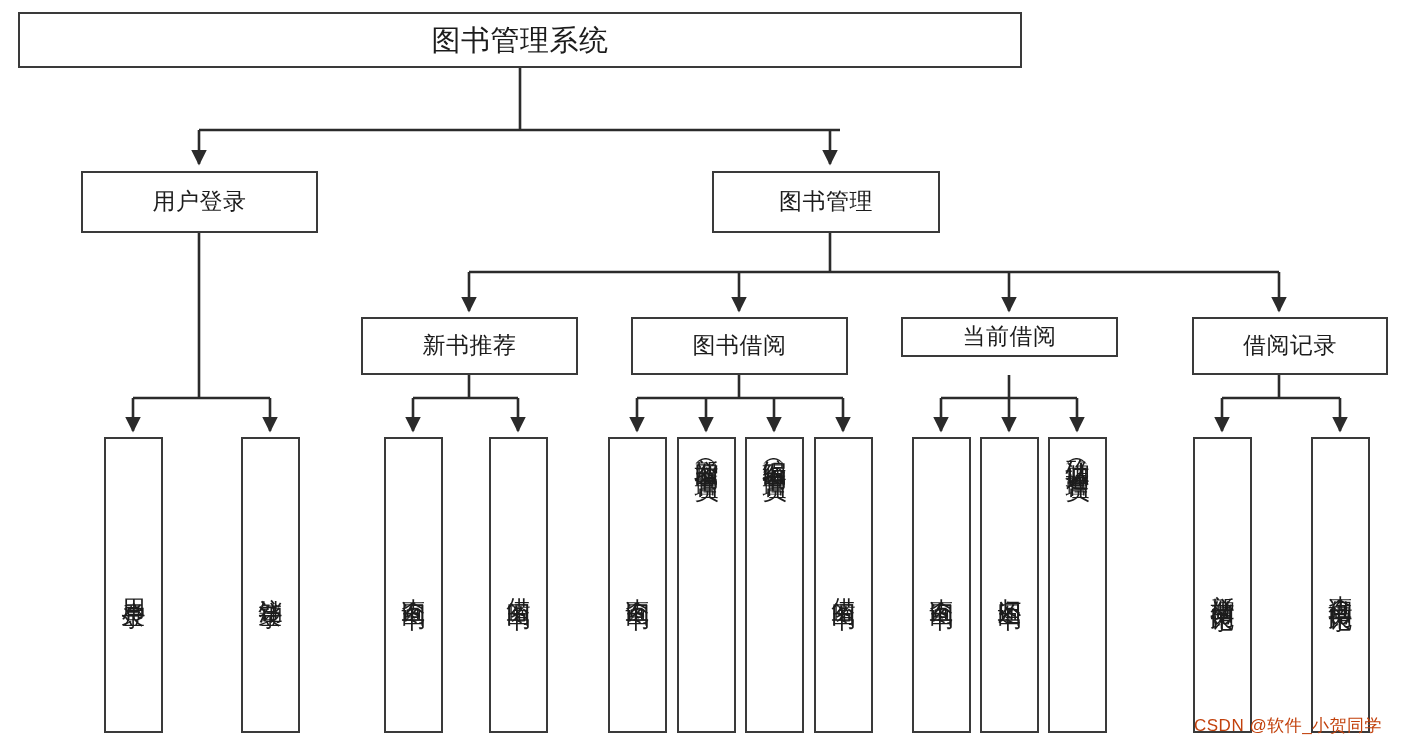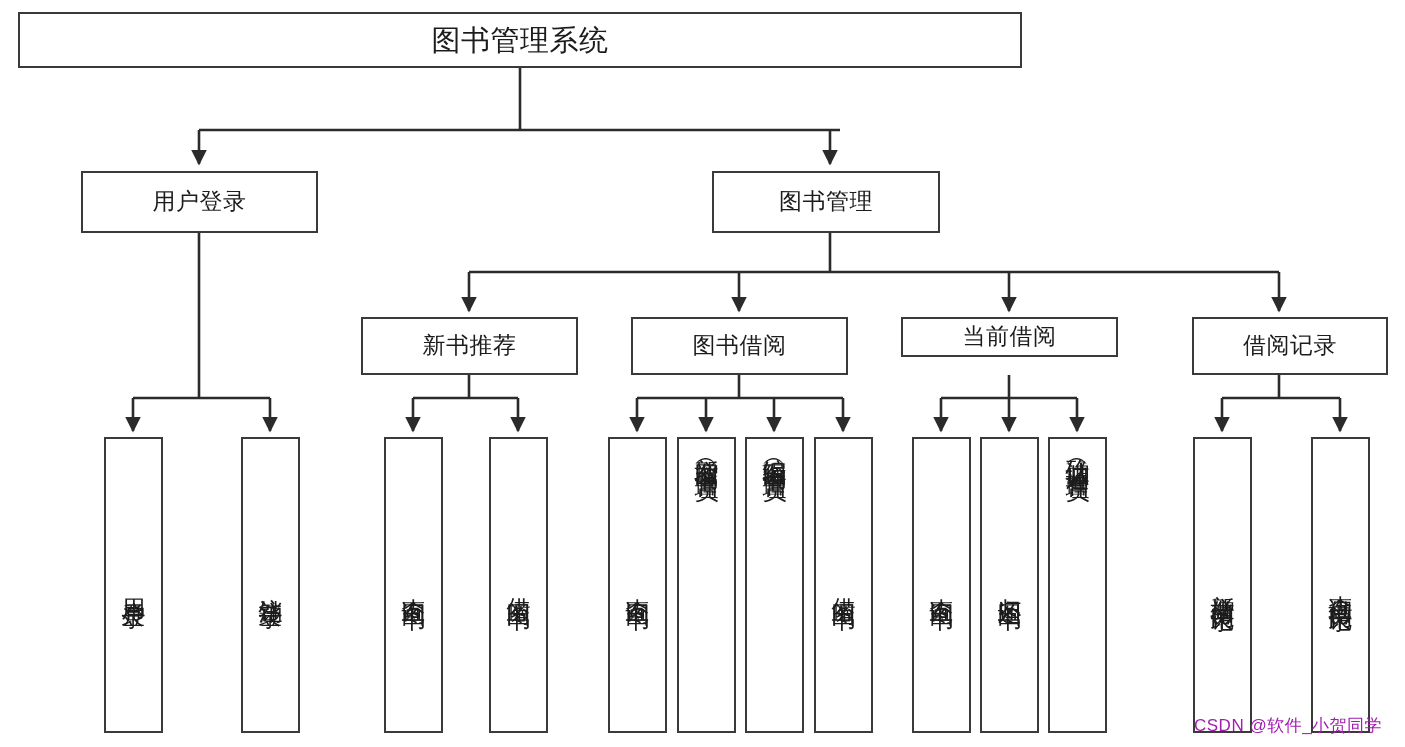--- a/index.html
+++ b/index.html
@@ -65,21 +65,21 @@
   
   .v-node.center {
     align-items: center;
   }
   .v-node.top {
     align-items: flex-start;
   }
   .watermark {
     position: absolute;
     font-size: 17px;
-    color: #a21caf;
+    color: #c2410c;
     white-space: nowrap;
     letter-spacing: 0.5px;
   }
 </style>
 </head>
 <body>
 
 <div id="canvas">
 
   <svg class="lines" viewBox="0 0 1405 747">

